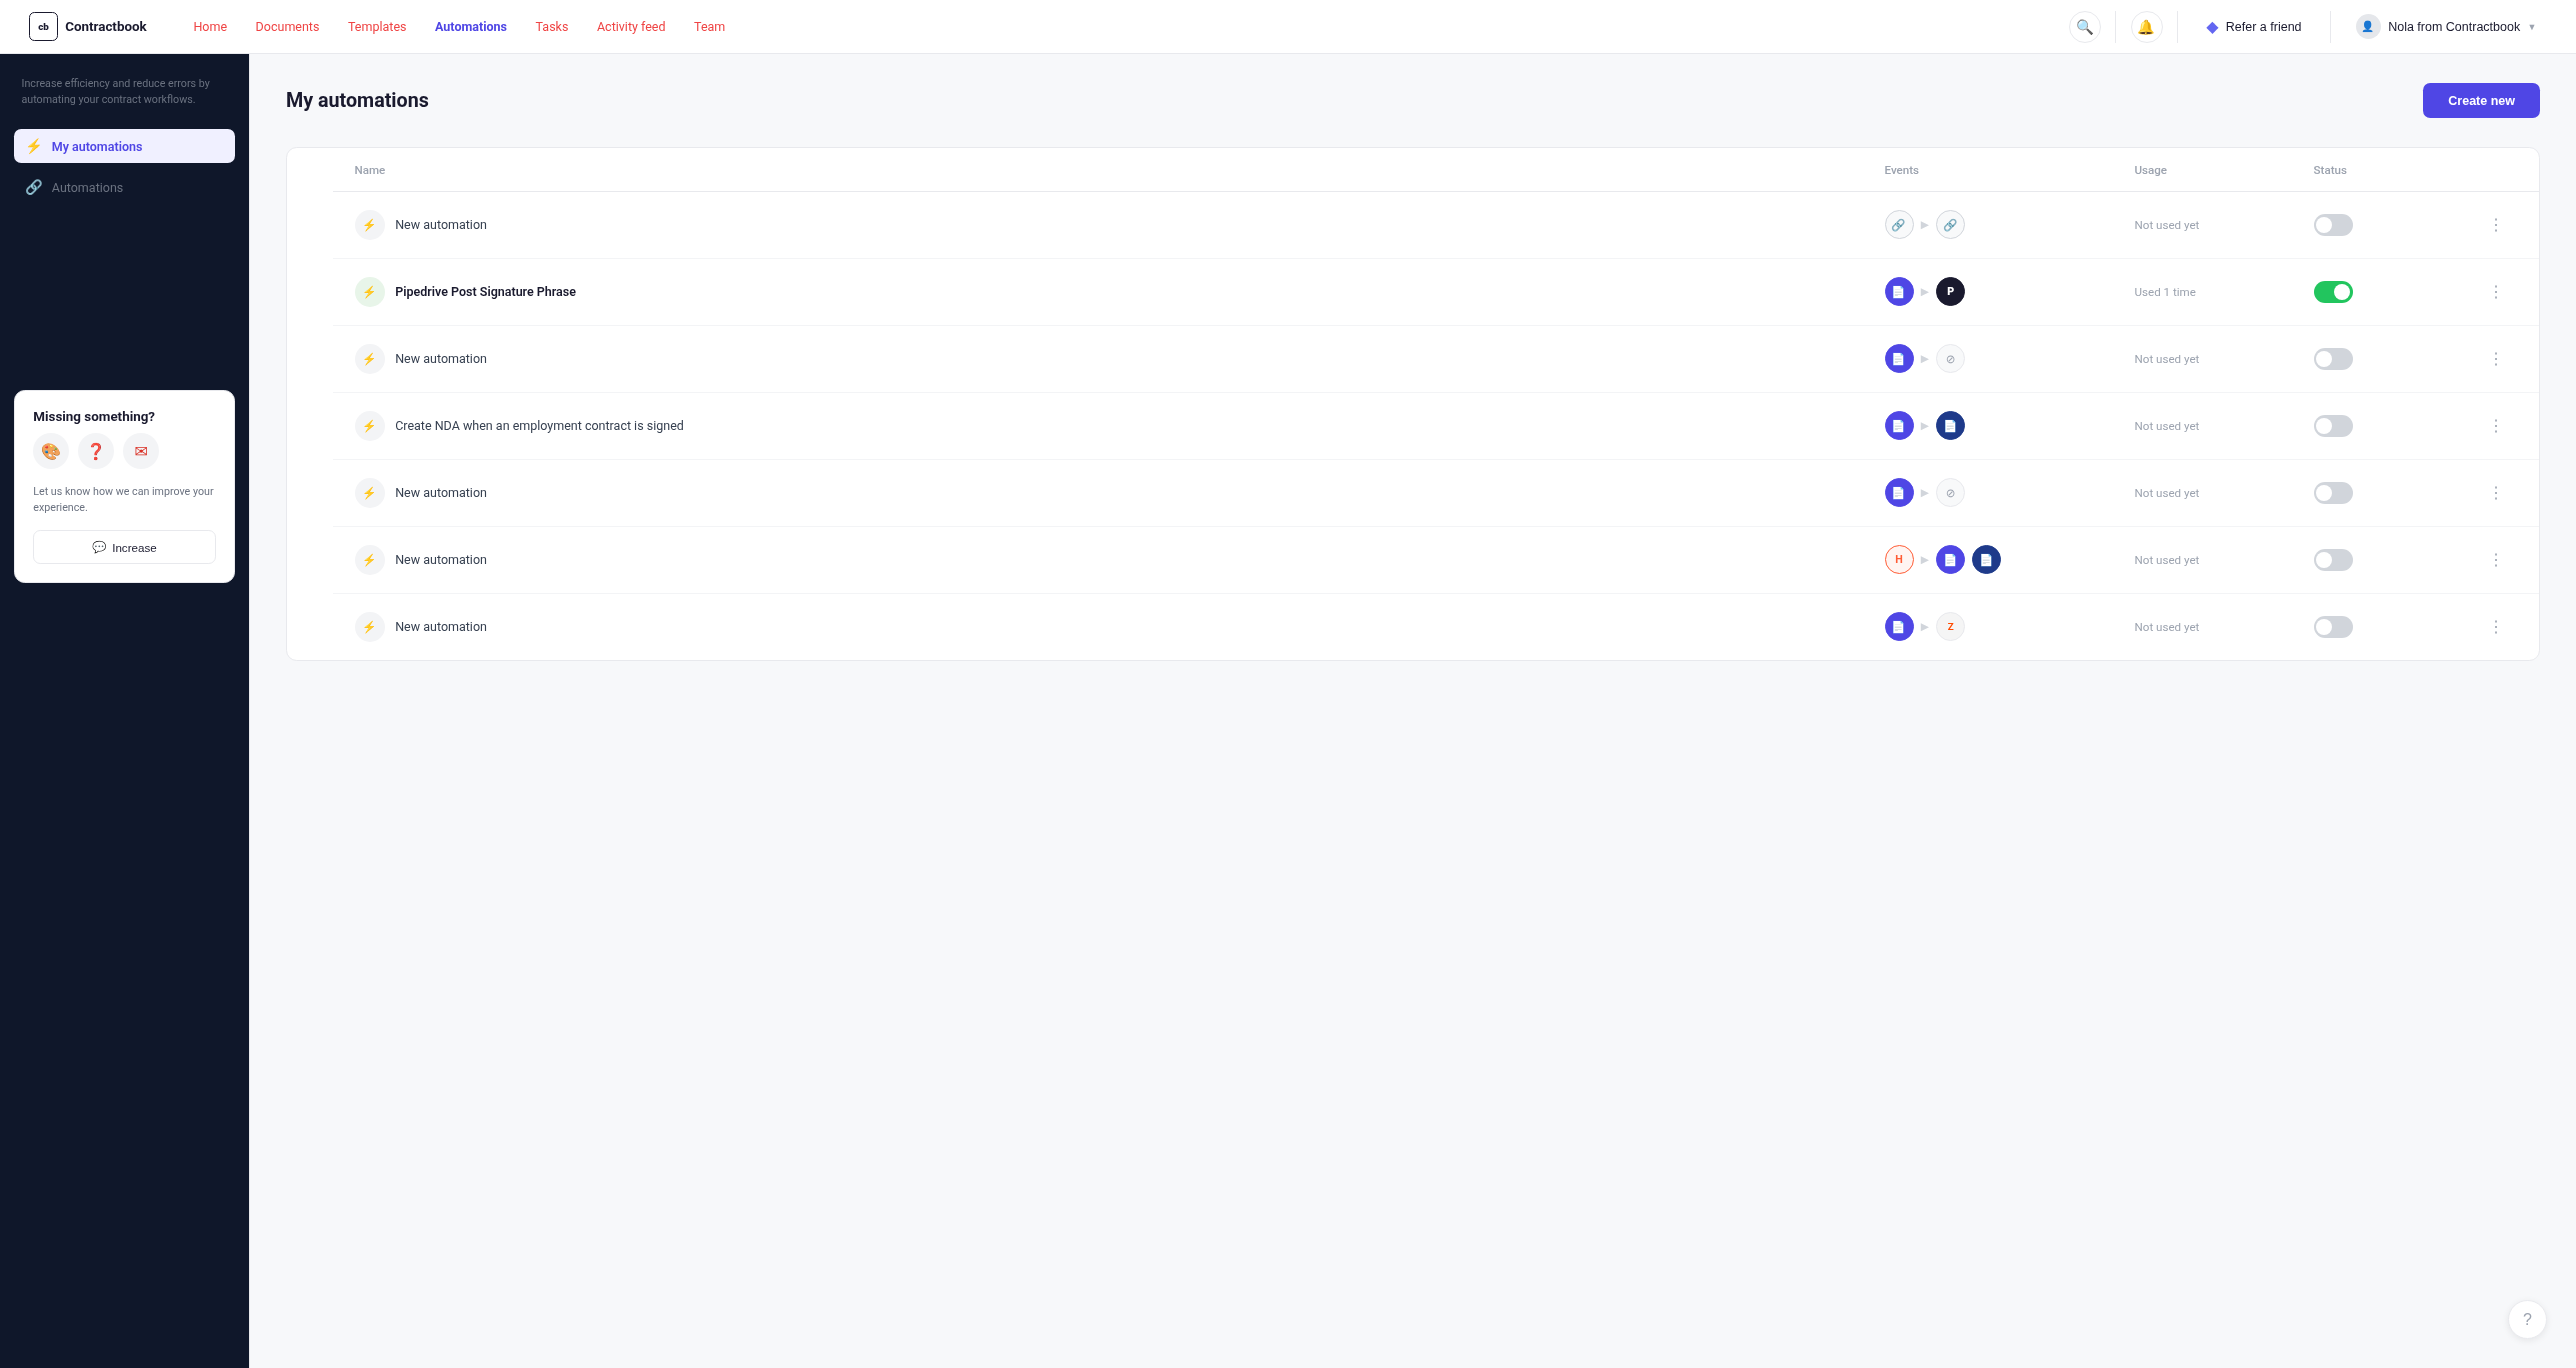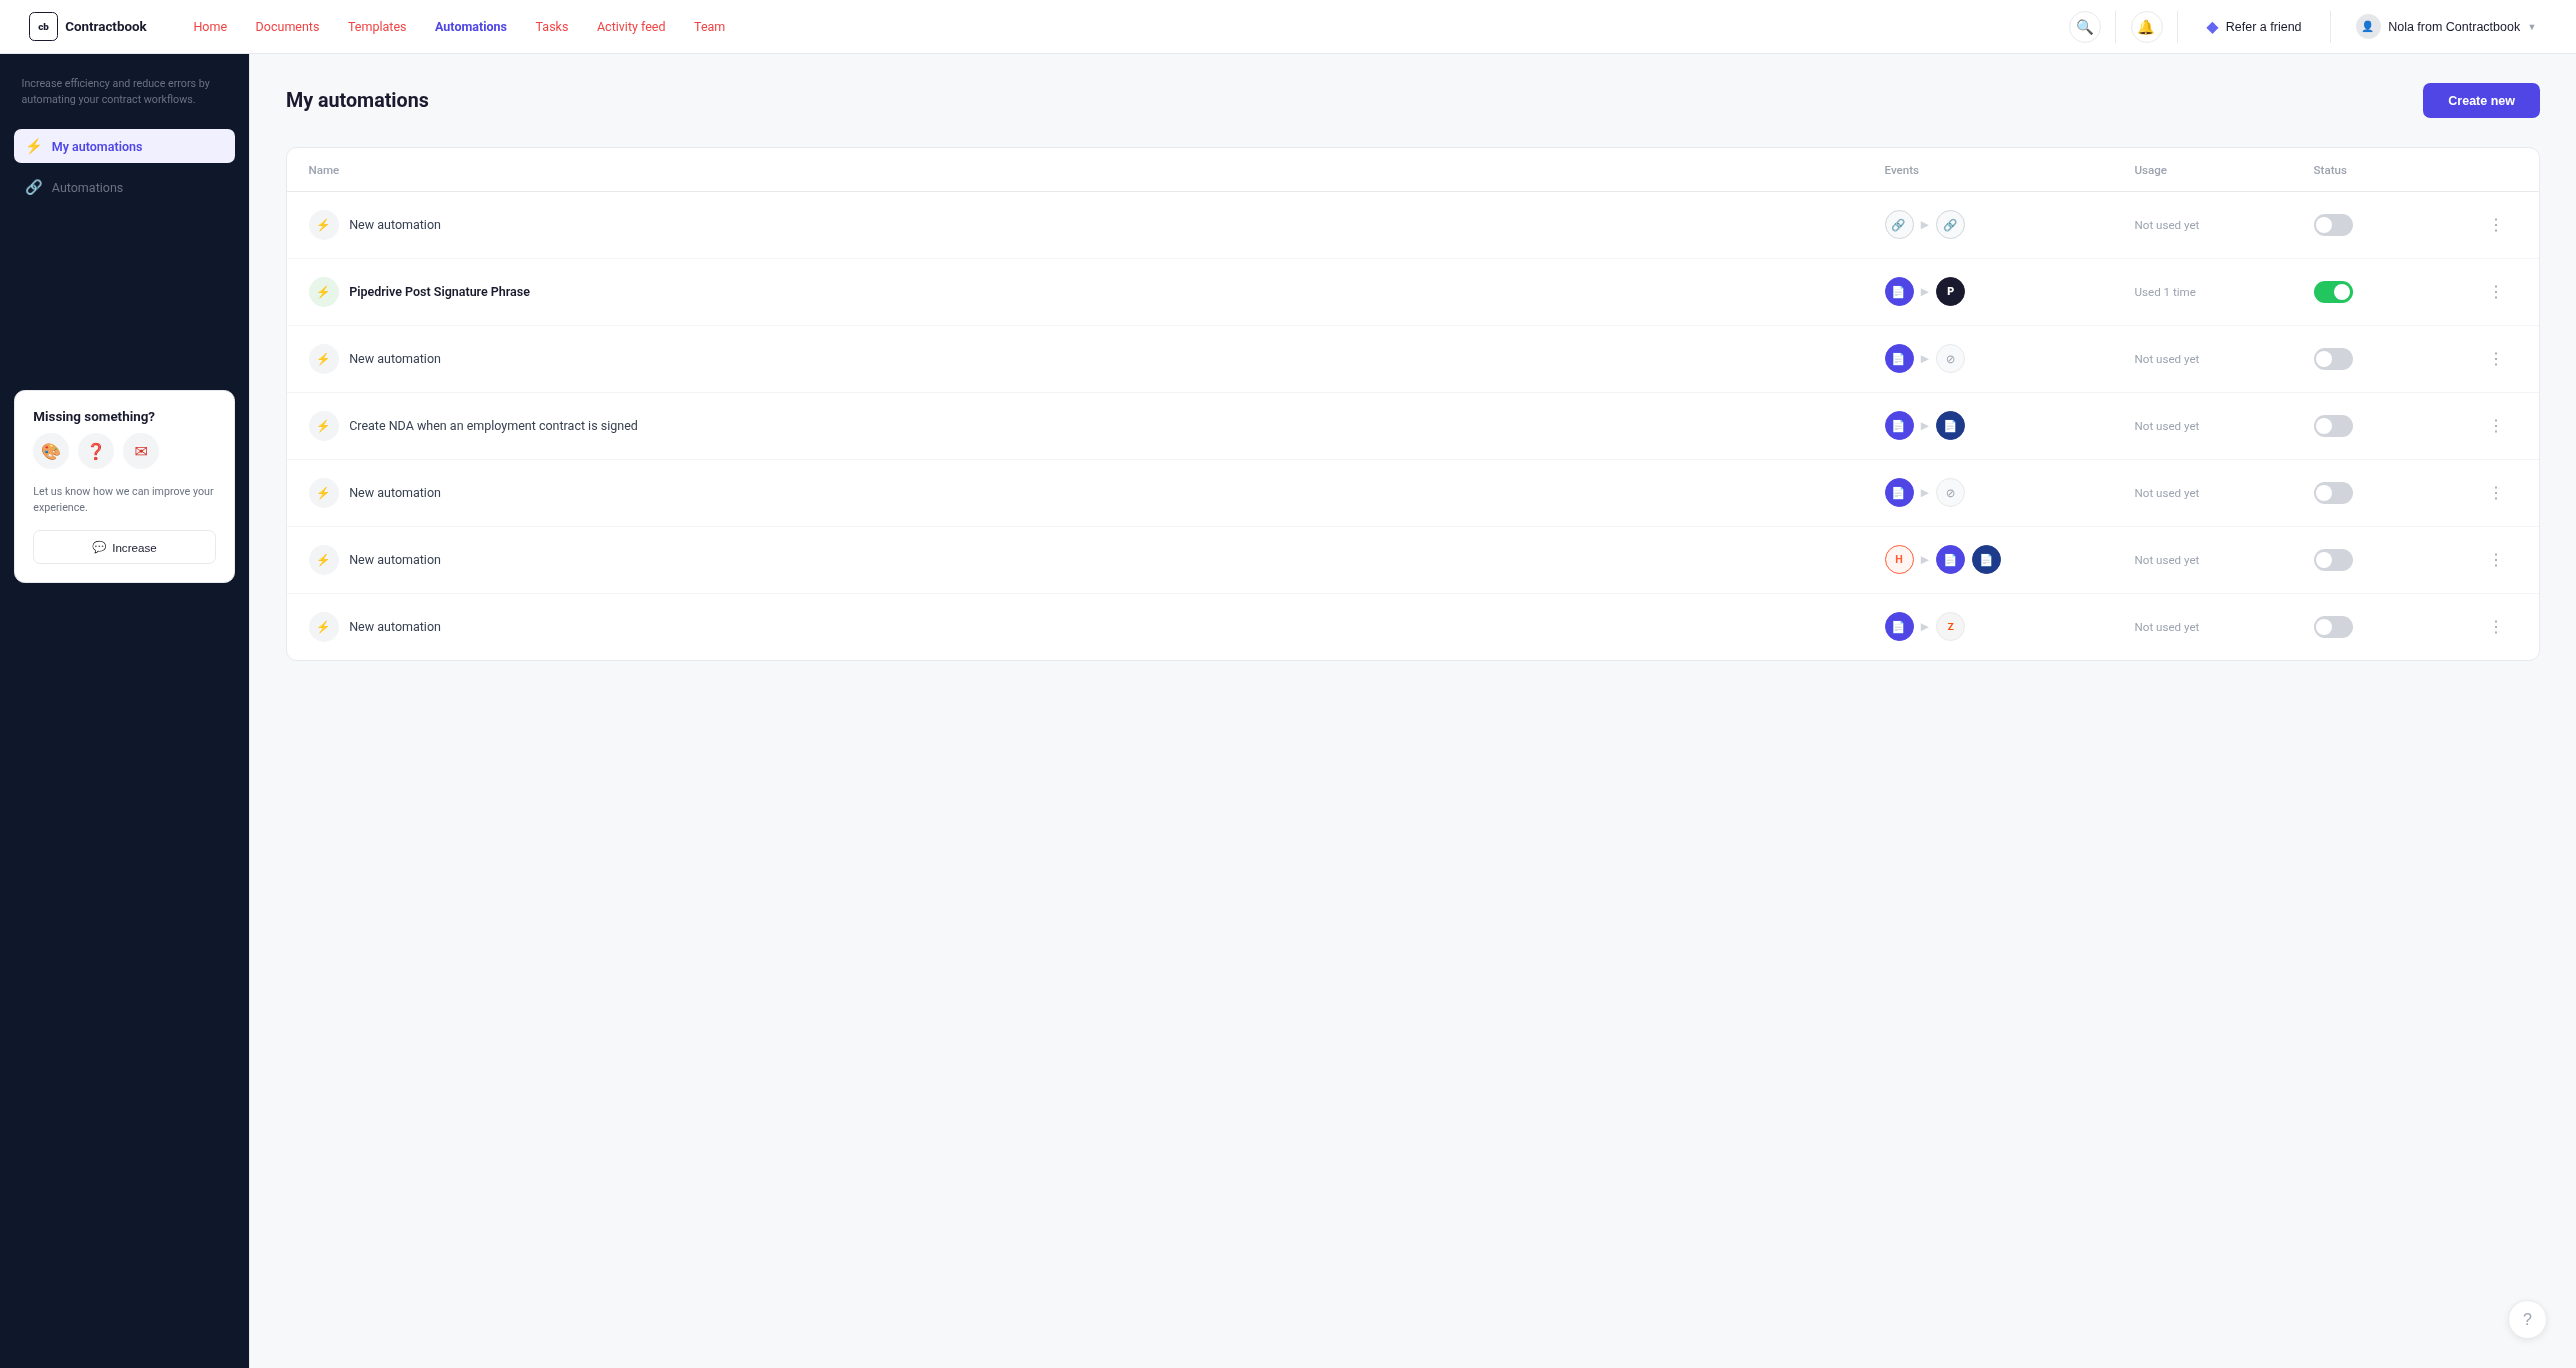--- a/index.html
+++ b/index.html
@@ -59,21 +59,21 @@
     
     .main { margin-left: 250px; flex: 1; padding: 29px 36px; }
     .main-header { display: flex; align-items: center; justify-content: space-between; margin-bottom: 29px; }
     .page-title { font-size: 19.7px; font-weight: 700; color: #1a1a2e; }
     .create-btn {
       background: #4f46e5; color: #fff; border: none; border-radius: 7.2px;
       padding: 10.7px 25px; font-size: 12.5px; font-weight: 600; cursor: pointer;
     }
 
     
-    .table-container { background: #fff; border-radius: 10.7px; border: 0.9px solid #e8e9ed; overflow: hidden; }
+    .table-container { background: #fff; border-radius: 10.7px; border: 0.9px solid #e8e9ed; overflow: hidden; padding-left: 46px; }
     .table-header {
       display: grid; grid-template-columns: 1fr 250px 179px 161px 43px;
       padding: 14.3px 21.5px; border-bottom: 0.9px solid #e8e9ed; color: #9ca3af; font-size: 11.6px; font-weight: 500;
     }
     .table-row {
       display: grid; grid-template-columns: 1fr 250px 179px 161px 43px;
       padding: 18px 21.5px; border-bottom: 0.9px solid #f3f4f6; align-items: center;
       cursor: pointer;
     }
     .table-row:last-child { border-bottom: none; }

